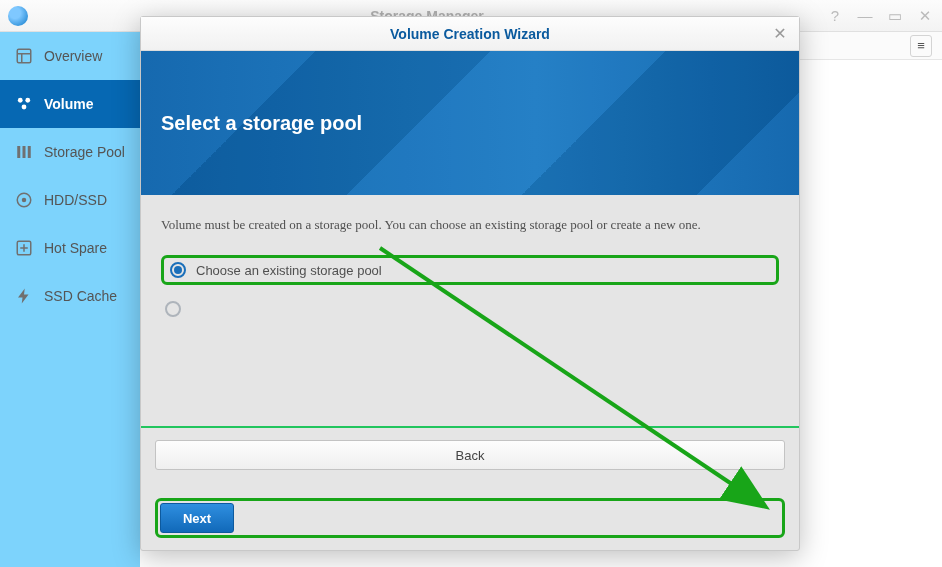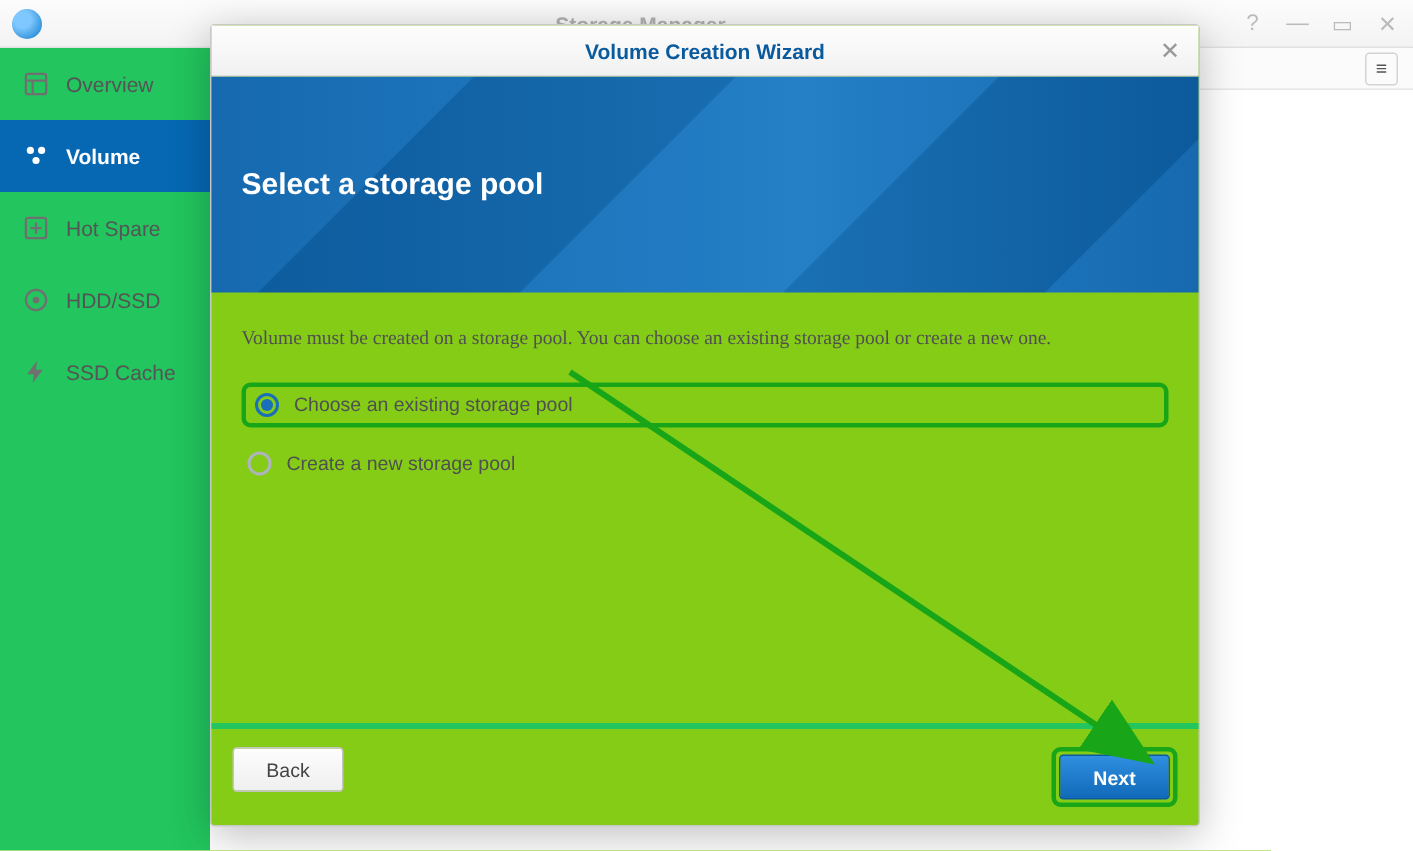--- a/index.html
+++ b/index.html
@@ -65,21 +65,21 @@
   color: #555;
 }
 
 
 .sidebar {
   position: absolute;
   top: 32px;
   left: 0;
   width: 140px;
   height: calc(100% - 32px);
-  background: #22c55e;
+  background: #7dd3fc;
 }
 .sidebar-item {
   display: flex;
   align-items: center;
   gap: 10px;
   padding: 0 14px;
   height: 48px;
   font-size: 14px;
   color: #555;
   cursor: pointer;
@@ -96,21 +96,21 @@
 }
 .sidebar-item.active .sidebar-icon { color: #fff; }
 
 
 .modal {
   position: absolute;
   top: 16px;
   left: 140px;
   width: 660px;
   height: 535px;
-  background: #84cc16;
+  background: #e5e5e5;
   border: 1px solid #c8c8c8;
   border-radius: 3px;
   box-shadow: 0 6px 28px rgba(0,0,0,0.25);
   display: flex;
   flex-direction: column;
   z-index: 200;
 }
 .modal-titlebar {
   height: 34px;
   background: linear-gradient(#fdfdfd, #f1f1f1);
@@ -157,20 +157,21 @@
 .modal-body {
   flex: 1;
   padding: 22px 20px 10px 20px;
   color: #505050;
   font-size: 13px;
   position: relative;
 }
 .modal-body .hint { margin-bottom: 22px; font-family: Liberation Serif, serif; }
 .radio-row {
   display: flex;
+  align-items: center;
   gap: 10px;
   padding: 6px 4px;
   margin-bottom: 10px;
 }
 .radio-row.highlighted {
   border: 3px solid #18a518;
   border-radius: 6px;
   padding: 4px 6px;
 }
 .radio-outer {
@@ -181,24 +182,25 @@
   flex-shrink: 0;
 }
 .radio-row.selected .radio-outer { border-color: #1a6fba; }
 .radio-inner {
   width: 8px; height: 8px; border-radius: 50%; background: #1a6fba; display: none;
 }
 .radio-row.selected .radio-inner { display: block; }
 
 
 .modal-footer {
-  border-top: 4px solid #22c55e;
+  border-top: 2px solid #22c55e;
   padding: 12px 14px;
   display: flex;
   gap: 14px;
+  flex-direction: column;
 }
 .modal-footer .spacer { flex: 1; }
 .btn {
   min-width: 74px;
   height: 30px;
   padding: 0 16px;
   border: 1px solid #c3c3c3;
   background: linear-gradient(#fdfdfd,#efefef);
   border-radius: 3px;
   font-size: 13px;
@@ -264,34 +266,44 @@
           <circle cx="7" cy="7" r="3.2"></circle>
           <circle cx="17" cy="7" r="3.2"></circle>
           <circle cx="12" cy="16" r="3.2"></circle>
         </svg>
     </span>
     <span>Volume</span>
   </div>
   <div class="sidebar-item">
     <span class="sidebar-icon">
       <svg width="18" height="18" viewBox="0 0 24 24" fill="currentColor">
-          <rect x="3" y="3" width="18" height="18" rx="2" fill="none" stroke="currentColor" stroke-width="2"></rect>
-          <path d="M12 7v10M7 12h10" stroke="currentColor" stroke-width="2"></path>
-        </svg>
-    </span>
-    <span>Hot Spare</span>
+          <rect x="3" y="4" width="4" height="16"></rect>
+          <rect x="10" y="4" width="4" height="16"></rect>
+          <rect x="17" y="4" width="4" height="16"></rect>
+        </svg>
+    </span>
+    <span>Storage Pool</span>
   </div>
   <div class="sidebar-item">
     <span class="sidebar-icon">
       <svg width="18" height="18" viewBox="0 0 24 24" fill="none" stroke="currentColor" stroke-width="2">
           <circle cx="12" cy="12" r="9"></circle>
           <circle cx="12" cy="12" r="2" fill="currentColor"></circle>
         </svg>
     </span>
     <span>HDD/SSD</span>
+  </div>
+  <div class="sidebar-item">
+    <span class="sidebar-icon">
+      <svg width="18" height="18" viewBox="0 0 24 24" fill="currentColor">
+          <rect x="3" y="3" width="18" height="18" rx="2" fill="none" stroke="currentColor" stroke-width="2"></rect>
+          <path d="M12 7v10M7 12h10" stroke="currentColor" stroke-width="2"></path>
+        </svg>
+    </span>
+    <span>Hot Spare</span>
   </div>
   <div class="sidebar-item">
     <span class="sidebar-icon">
       <svg width="18" height="18" viewBox="0 0 24 24" fill="currentColor">
           <path d="M13 2L4 14h6l-1 8 9-12h-6l1-8z"></path>
         </svg>
     </span>
     <span>SSD Cache</span>
   </div>
 </div>
@@ -309,21 +321,20 @@
 
     <label class="radio-row selected highlighted">
       <span class="radio-outer">
           <span class="radio-inner"></span>
         </span>
       <span>Choose an existing storage pool</span>
     </label>
 
     <label class="radio-row">
       <span class="radio-outer"></span>
-      <span>Create a new storage pool</span>
     </label>
   </div>
   <div class="modal-footer">
     <button class="btn">Back</button>
     <span class="spacer"></span>
     <span class="next-highlight">
       <button class="btn btn-primary">Next</button>
     </span>
   </div>
 </div>

